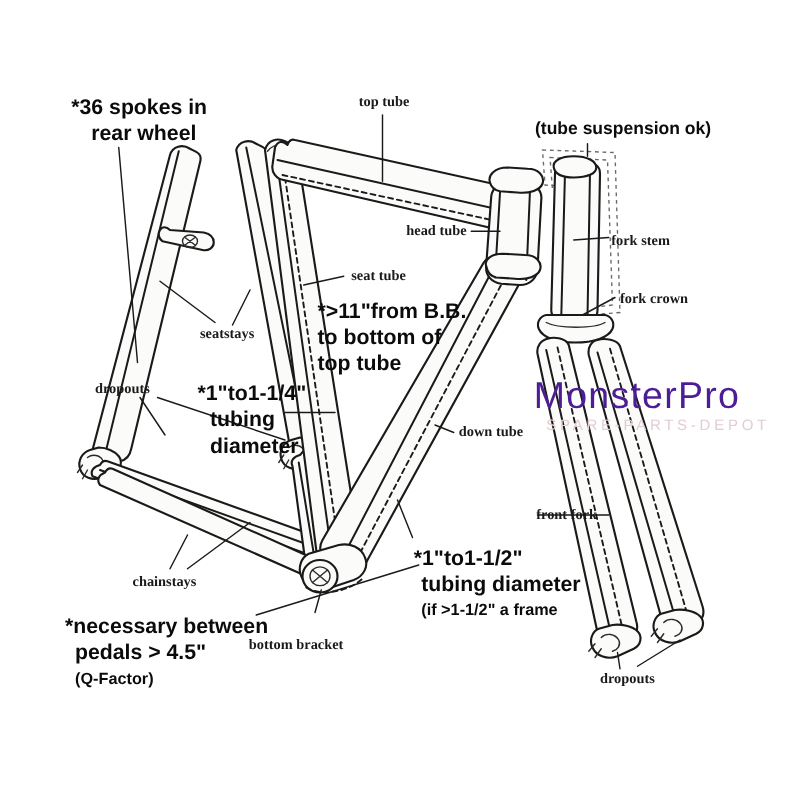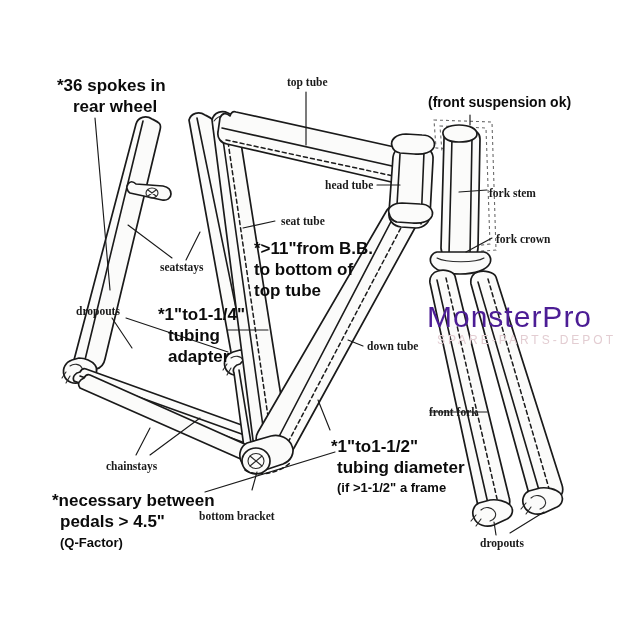--- a/index.html
+++ b/index.html
@@ -248,29 +248,29 @@
       <path class="leader" d="M470,115 L470,125"></path>
     </g>
   </svg>
 
   <div class="wm wm-main" style="left:427px; top:300px;">MonsterPro</div>
   <div class="wm wm-sub" style="left:437px; top:333px;">SPARE-PARTS-DEPOT</div>
 
   <div class="lbl lbl-big" style="left:57px; top:76px;text-align:center;">*36 spokes in</div>
   <div class="lbl lbl-big" style="left:73px; top:97px;">rear wheel</div>
 
-  <div class="lbl lbl-mid" style="left:428px; top:94px;">(front suspension ok)</div>
+  <div class="lbl lbl-mid" style="left:428px; top:94px;">(tube suspension ok)</div>
 
   <div class="lbl lbl-big" style="left:254px; top:239px;">*&gt;11"from B.B.</div>
   <div class="lbl lbl-big" style="left:254px; top:260px;">to bottom of</div>
   <div class="lbl lbl-big" style="left:254px; top:281px;">top tube</div>
 
   <div class="lbl lbl-big" style="left:158px; top:305px;">*1"to1-1/4"</div>
   <div class="lbl lbl-big" style="left:168px; top:326px;">tubing</div>
-  <div class="lbl lbl-big" style="left:168px; top:347px;">adapter</div>
+  <div class="lbl lbl-big" style="left:168px; top:347px;">diameter</div>
 
   <div class="lbl lbl-big" style="left:331px; top:437px;">*1"to1-1/2"</div>
   <div class="lbl lbl-big" style="left:337px; top:458px;">tubing diameter</div>
   <div class="lbl lbl-note" style="left:337px; top:480px;">(if &gt;1-1/2" a frame</div>
 
   <div class="lbl lbl-big" style="left:52px; top:491px;">*necessary between</div>
   <div class="lbl lbl-big" style="left:60px; top:512px;">pedals &gt; 4.5"</div>
   <div class="lbl lbl-note" style="left:60px; top:535px;">(Q-Factor)</div>
 
   <div class="lbl lbl-small" style="left:287px; top:76px;">top tube</div>

